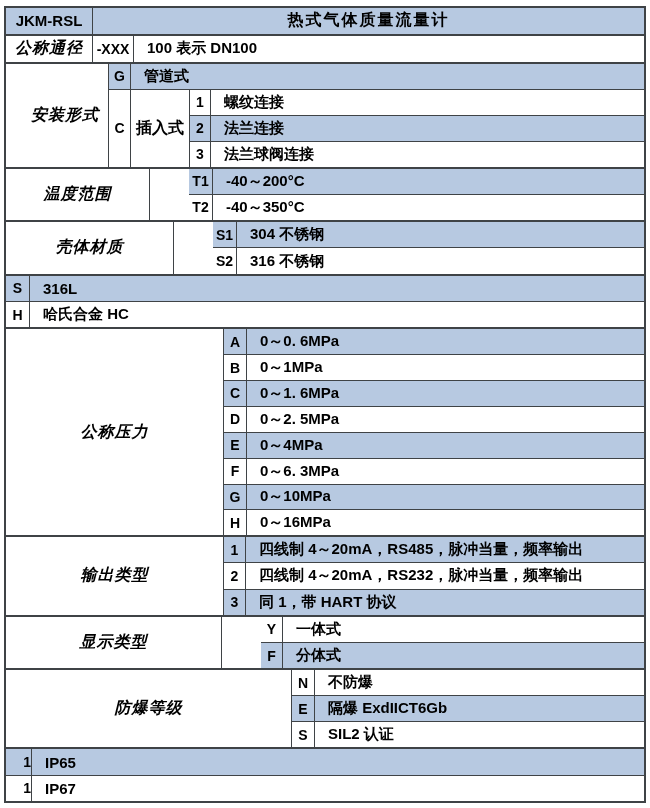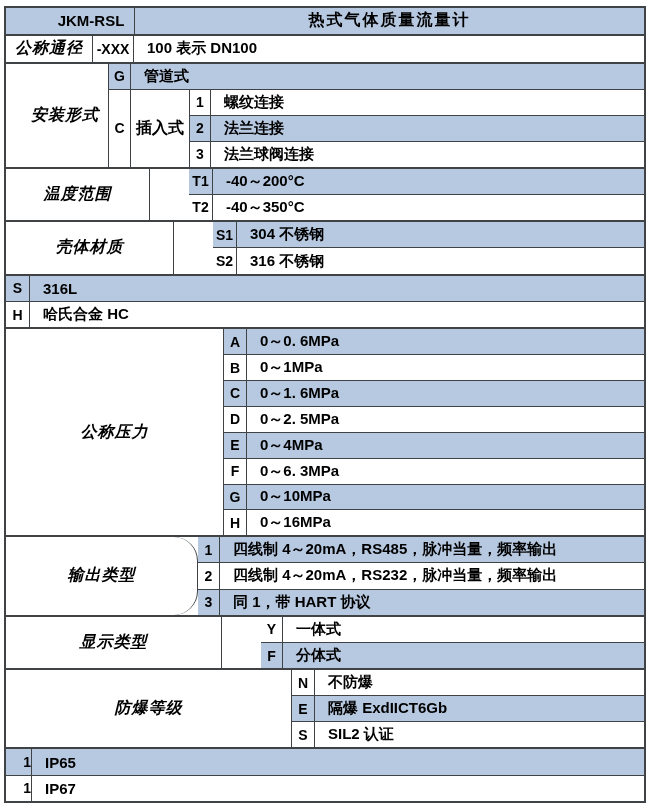--- a/index.html
+++ b/index.html
@@ -22,40 +22,40 @@
   .col{display:flex;flex-direction:column;flex:1;min-width:0;}
   .col > * + *{border-top:1px solid var(--bc);}
   .r{display:flex;flex-direction:row;flex:1;min-height:0;align-items:stretch;}
   .cell{display:flex;align-items:center;min-width:0;overflow:hidden;}
   .label{justify-content:center;text-align:left;font-size:16px;letter-spacing:1px;border-right:1px solid var(--bc);flex:0 0 auto;font-style:italic;}
   .code{justify-content:center;text-align:center;font-size:14px;border-right:1px solid var(--bc);flex:0 0 auto;}
   .sub{justify-content:center;text-align:center;font-size:16px;border-right:1px solid var(--bc);flex:0 0 auto;}
   .desc{flex:1;justify-content:flex-start;padding-left:13px;font-size:15px;white-space:nowrap;}
   .blue{background:var(--blue);}
   
-  .hdr{flex:1;padding-left:42px;}
+  .hdr{flex:1;}
   .hdr .model{width:87px;font-size:15px;justify-content:center;border-right:1px solid var(--bc);}
   .hdr .title{flex:1;justify-content:center;font-size:16px;letter-spacing:2px;}
   
   .sec-dia{flex:1;}
   .sec-dia .label{width:87px;}
   .sec-dia .code{width:41px;font-size:14px;}
   
   .sec-install{flex:4;}
   .sec-install .label{width:103px;padding-left:16px;}
   .w-g{width:22px;}
   .w-sub{width:59px;}
   .w-conn{width:21px;}
   .iblock{display:flex;flex-direction:row;flex:3;min-height:0;}
   
   .sec-temp .label{width:144px;}   .sec-temp .code{width:24px;}
   .sec-house .label{width:168px;}  .sec-house .code{width:24px;}
   .sec-sensor .label{width:192px;} .sec-sensor .code{width:24px;}
   .sec-press .label{width:218px;}  .sec-press .code{width:23px;}
-  .sec-out .label{width:192px;border-radius:24px;}    .sec-out .code{width:22px;}
+  .sec-out .label{width:218px;}    .sec-out .code{width:22px;}
   .sec-disp .label{width:216px;}   .sec-disp .code{width:22px;}
   .sec-ex .label{width:286px;}     .sec-ex .code{width:23px;}
   .sec-ip .label{width:309px;}     .sec-ip .code{width:26px;padding-left:25px;}
   .f2{flex:2;gap:39px;} .f3{flex:3;} .f8{flex:8;}
 </style>
 </head>
 <body>
 
 <div class="page">
   <div class="tbl">

